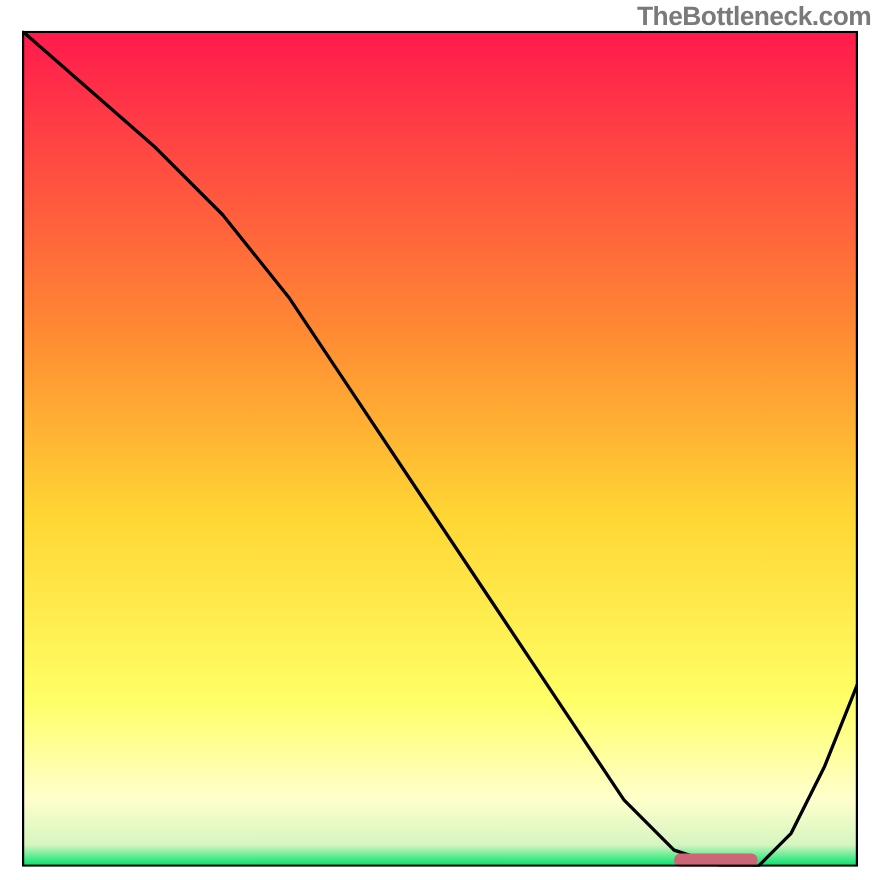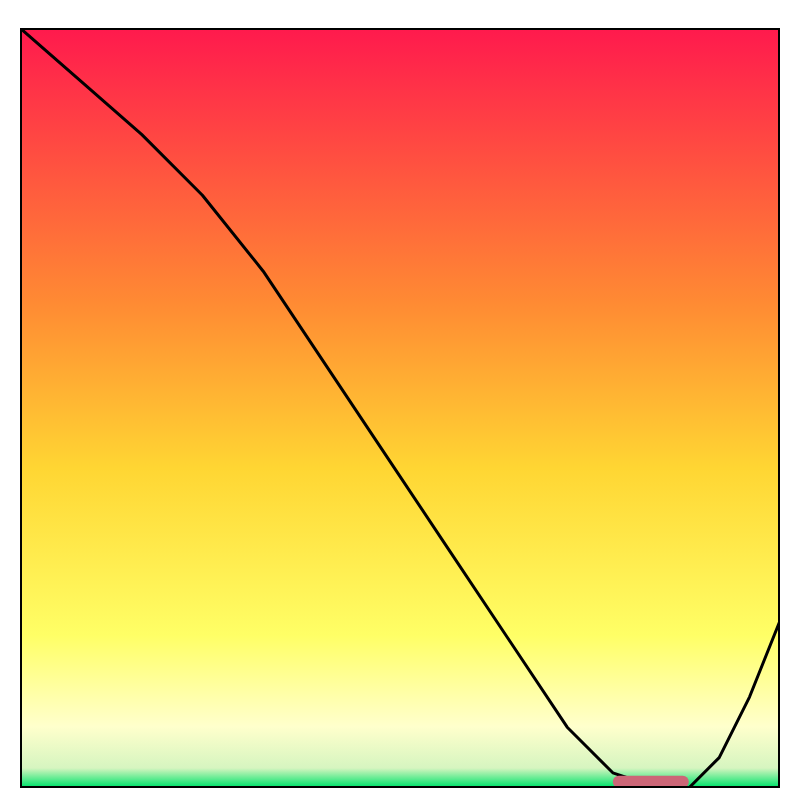--- a/index.html
+++ b/index.html
@@ -34,20 +34,21 @@
   }
   svg {
     display: block;
   }
 </style>
 </head>
 <body>
 
 <div class="container">
 
+  <div class="watermark">TheBottleneck.com</div>
 
   <div class="plot">
     <svg id="chart-svg" width="760" height="760" viewBox="0 0 760 760" preserveAspectRatio="none">
       <defs>
         <linearGradient id="bg-grad" x1="0" y1="0" x2="0" y2="1">
 
         <stop offset="0.00%" stop-color="#ff1a4d"></stop>
             <stop offset="36.00%" stop-color="#ff8a33"></stop>
             <stop offset="58.00%" stop-color="#ffd633"></stop>
             <stop offset="80.00%" stop-color="#ffff66"></stop>

